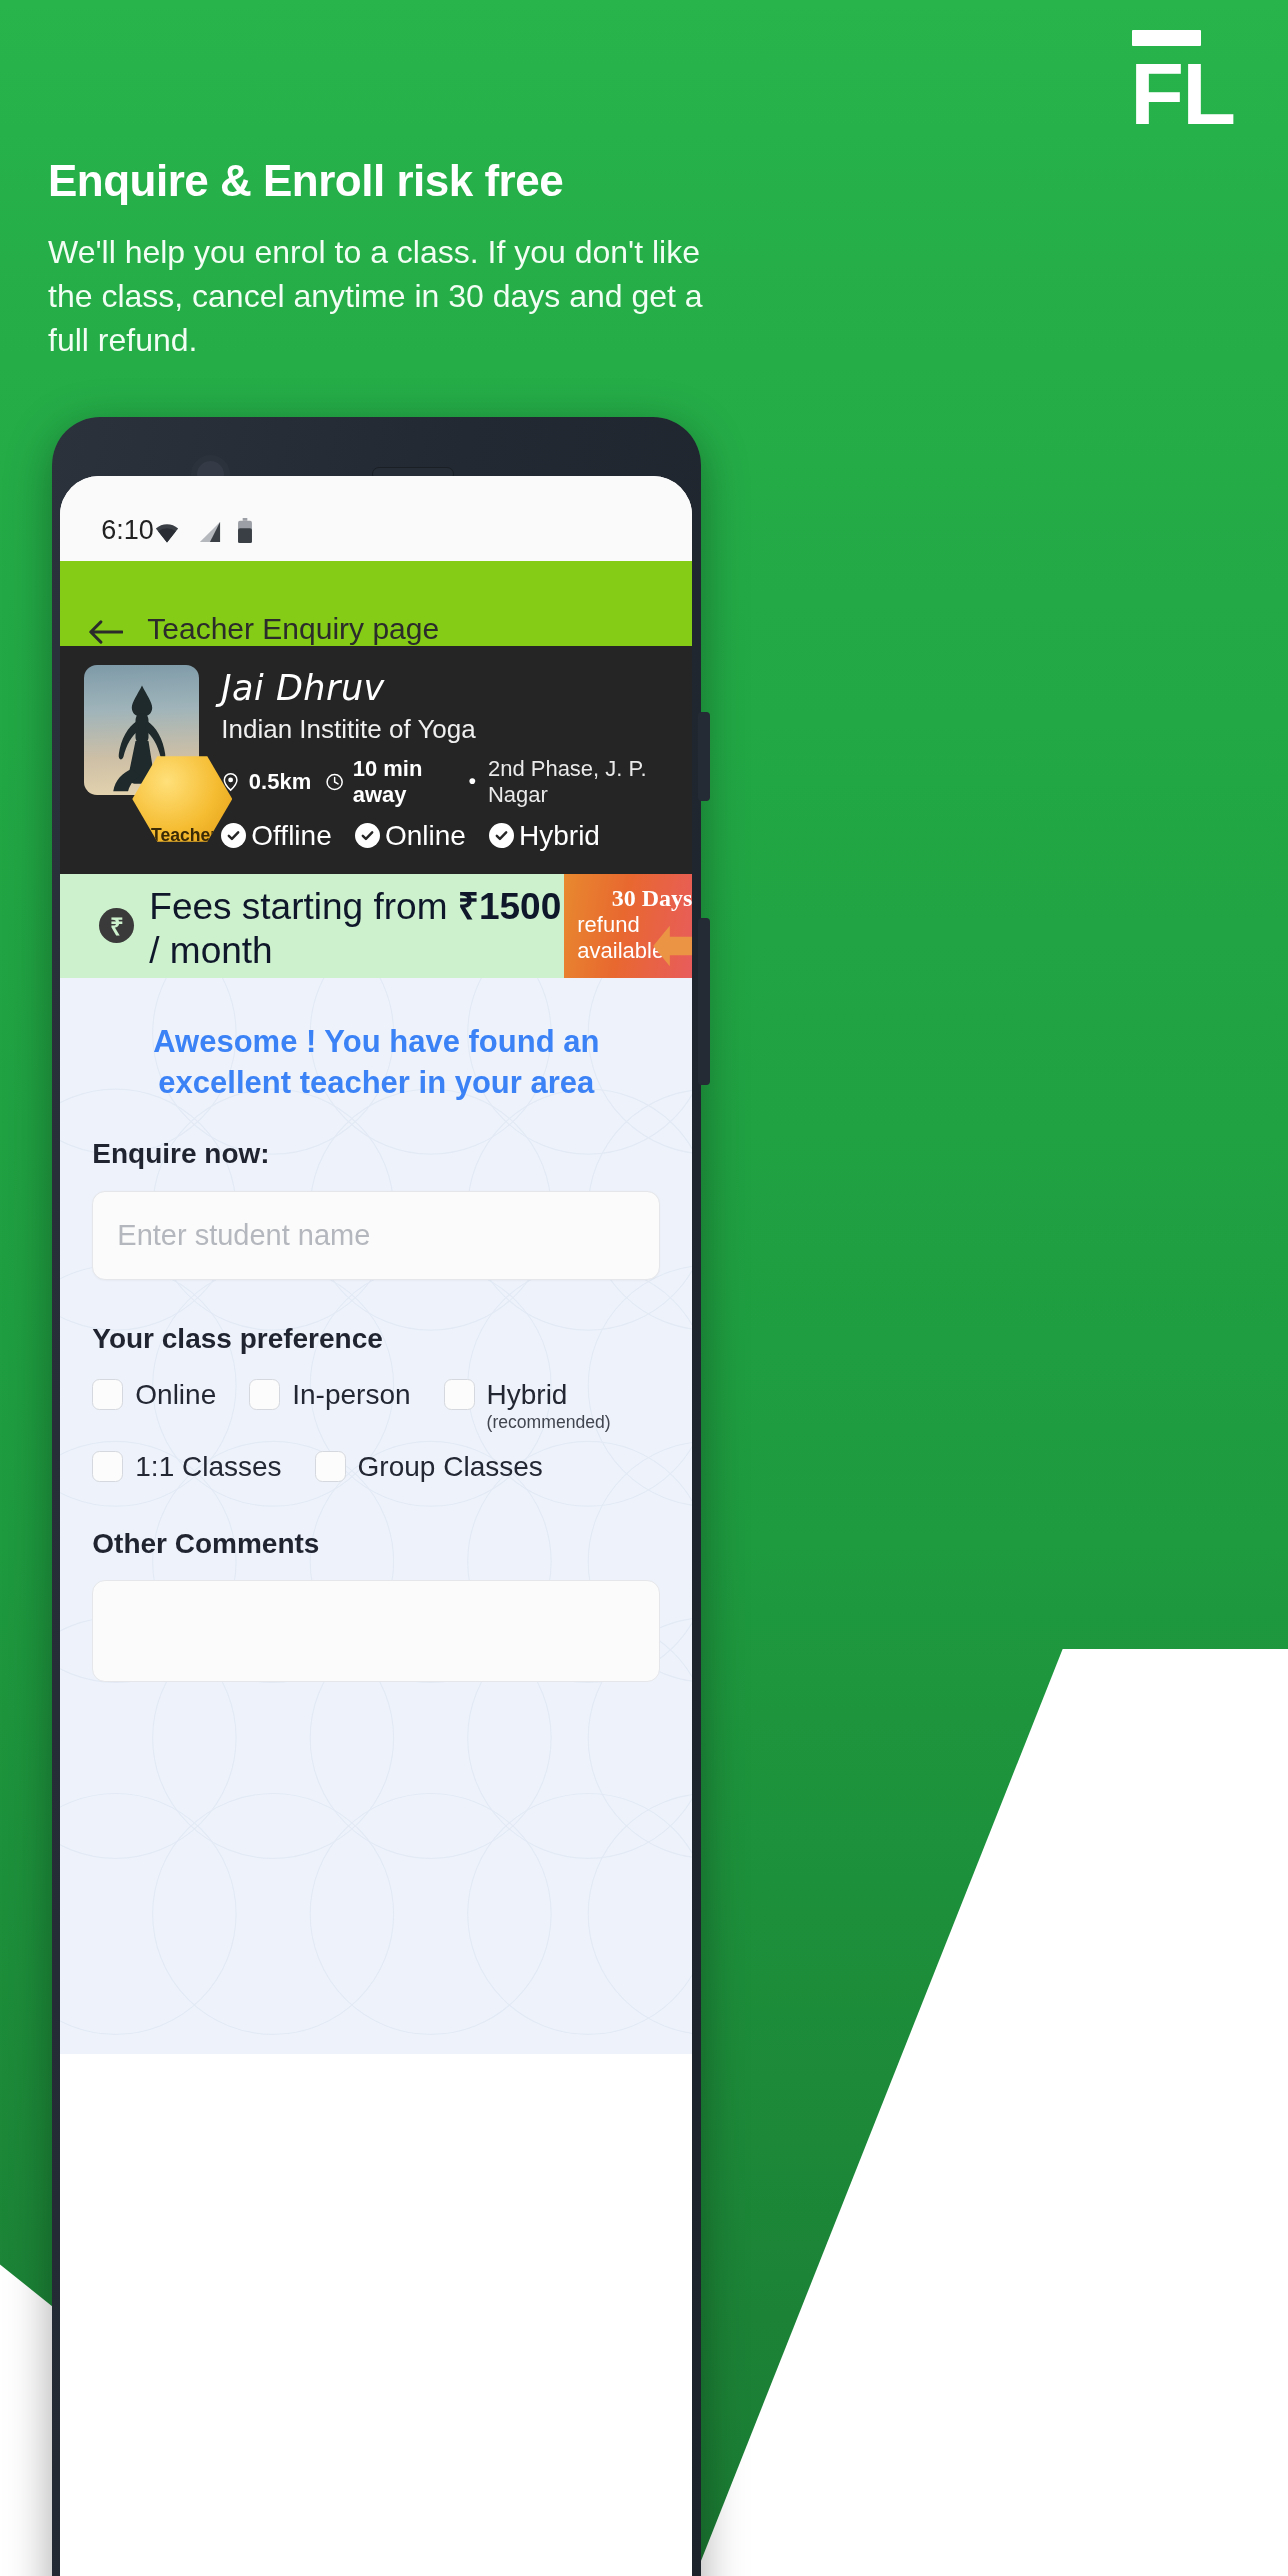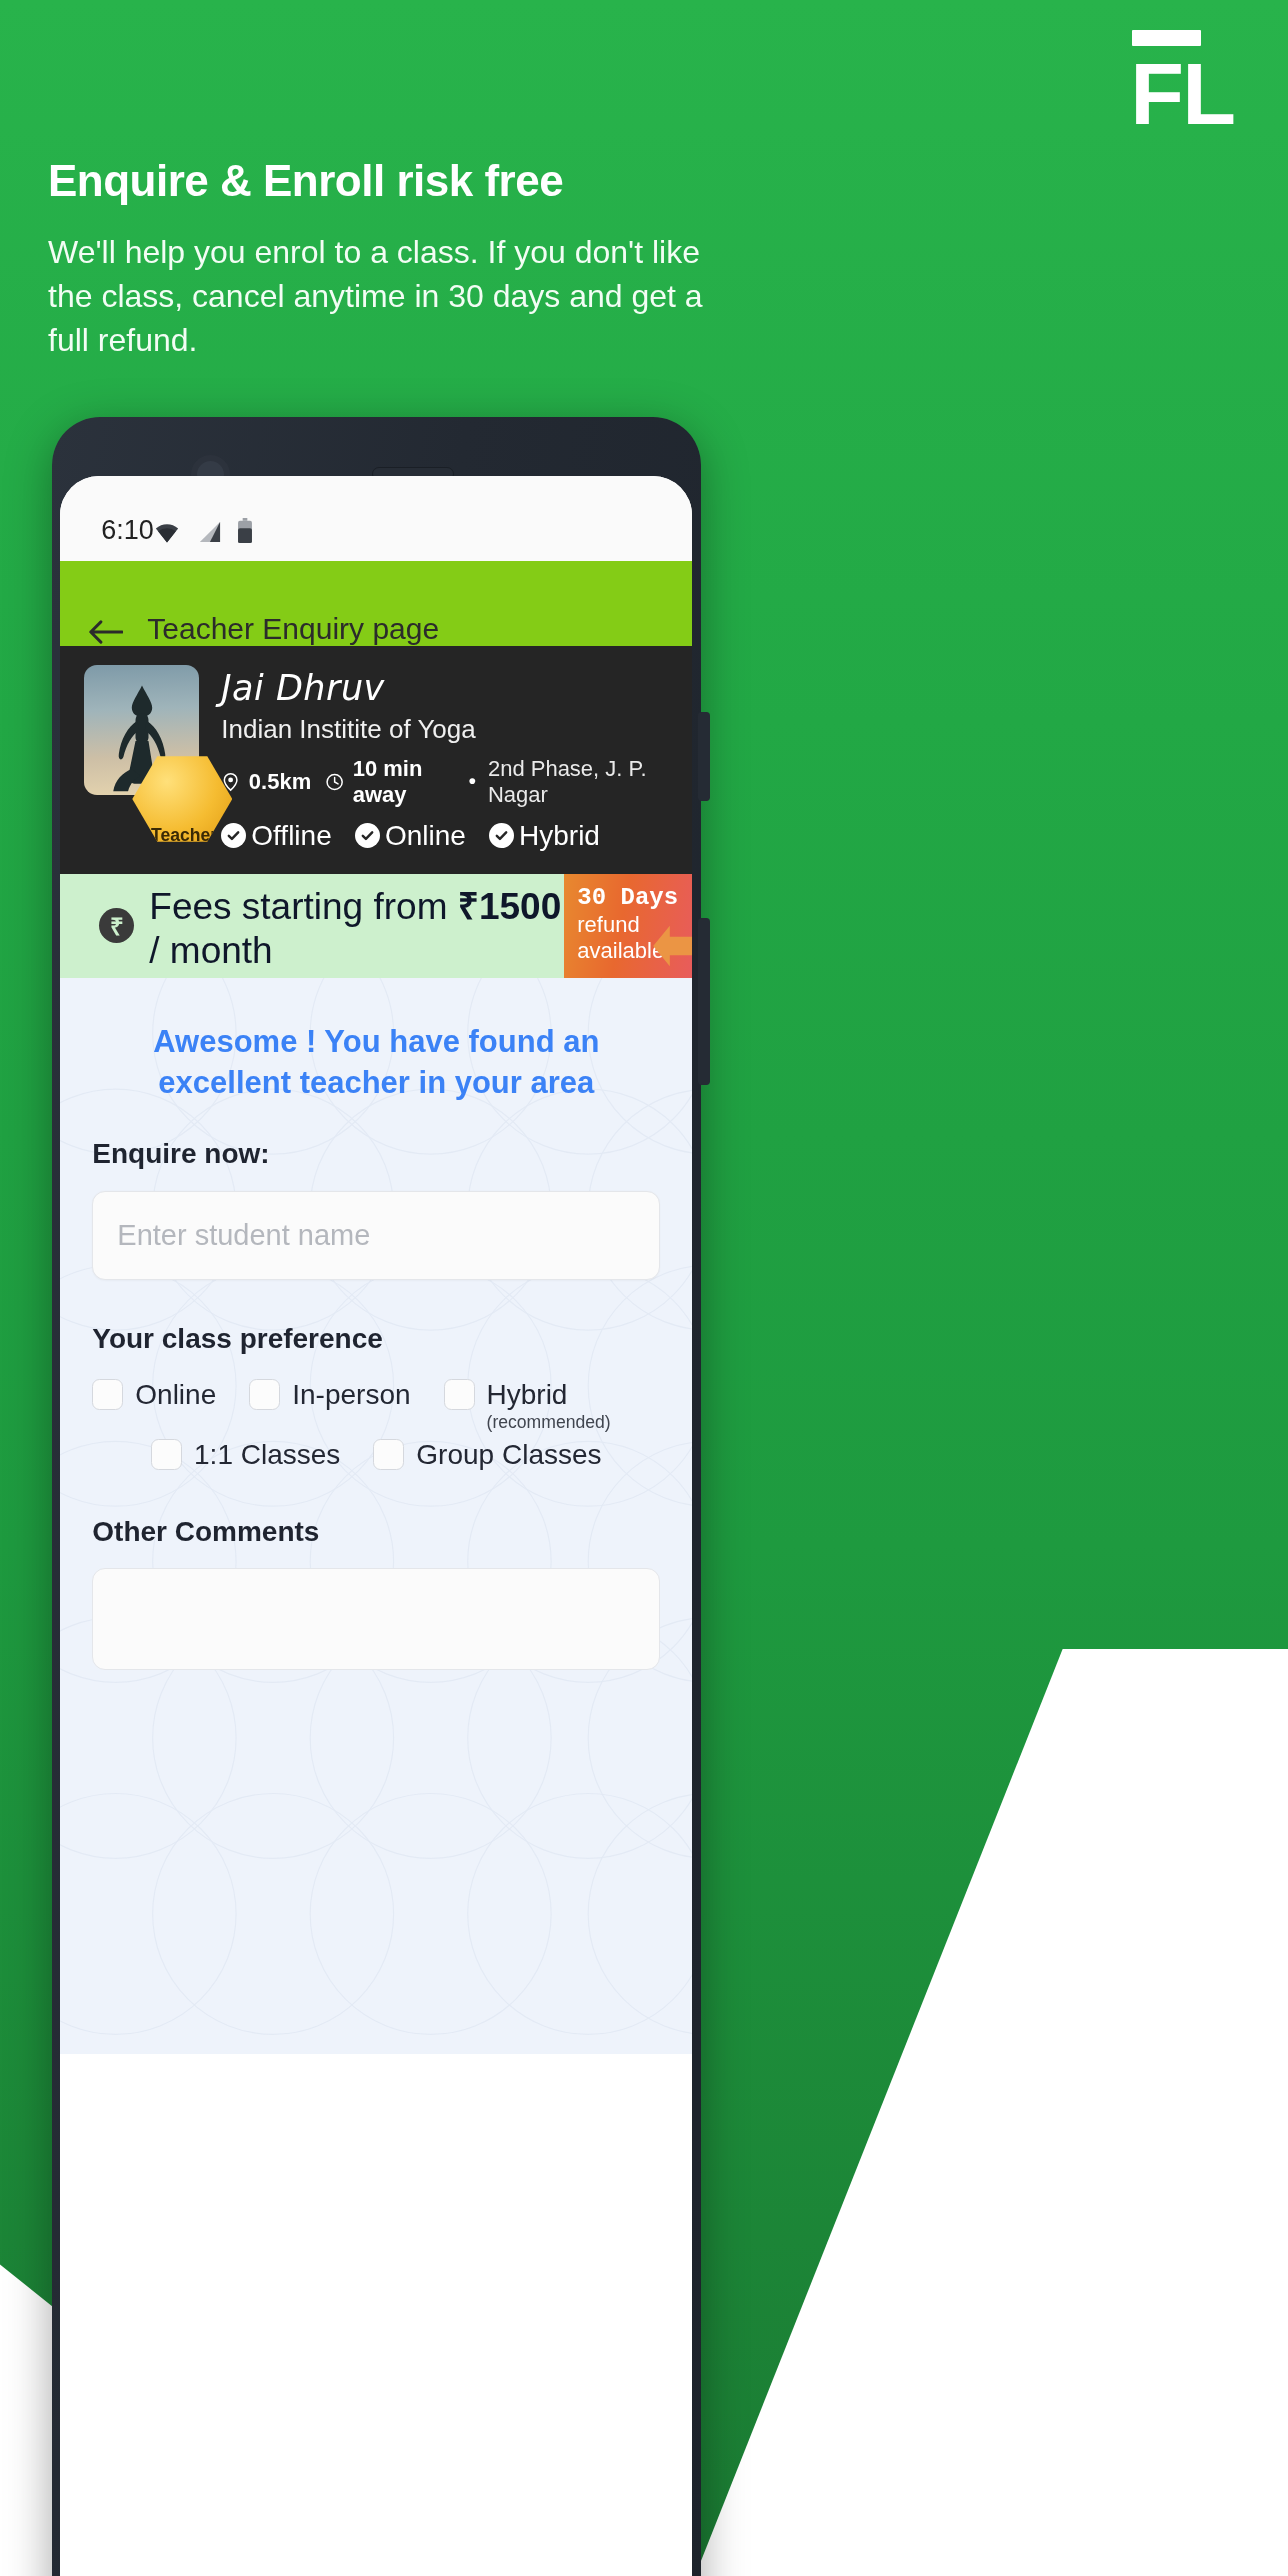--- a/index.html
+++ b/index.html
@@ -153,21 +153,21 @@
     width:35px; height:35px; border-radius:50%; background:#3a3a3a;
     display:flex; align-items:center; justify-content:center; color:#cdf0cd;
     font-size:24px; font-weight:700; flex:0 0 auto;
   }
   #fees-text{ font-size:37px; color:#0f172a;}
   #fees-text b{ font-weight:700;}
   #refund-badge{
     width:128px; background:linear-gradient(100deg,#e8892f 0%,#e8682f 45%,#e85c5c 100%);
     position:relative; padding:11px 0 0 13px; color:#fff;
   }
-  #refund-badge .l1{ font-family:Liberation Mono, monospace; font-size:24px; font-weight:700; line-height:1.12;}
+  #refund-badge .l1{ font-family:Liberation Serif, serif; font-size:24px; font-weight:700; line-height:1.12;text-align:right;}
   #refund-badge .l2{ font-size:22px; line-height:1.18;}
   #refund-badge .l3{ font-size:22px; line-height:1.18;}
   #refund-arrow{
     position:absolute; right:-1.9px; top:48px; width:41px; height:48px;
   }
 
   
   #app-body{
     background:#eef3fb; position:relative; height:1076px; overflow:hidden;
   }
@@ -192,21 +192,21 @@
   .cb + .cb{ margin-left:33px;}
   .cbox{
     width:31px; height:31px; border-radius:7.4px; background:#fcfcfc;
     border:0.9px solid #d5d8de; flex:0 0 auto;
   }
   .cb-label{ font-size:28px; color:#232733;}
   .cb-note{
     position:absolute; left:43px; top:33px; font-size:17.6px; color:#40454f;
     white-space:nowrap;
   }
-  #cb-row2{ margin-top:28px;justify-content:center;}
+  #cb-row2{ margin-top:40px;}
   #comments-label{ margin-top:45px; margin-bottom:20.4px;}
   #comments-input{
     height:102px; background:#fbfbfb; border:0.9px solid #e4e6ea; border-radius:13px;
   }
 </style>
 </head>
 <body>
 
 <div id="promo-bg"></div>
 <div id="wedge-left"></div>

